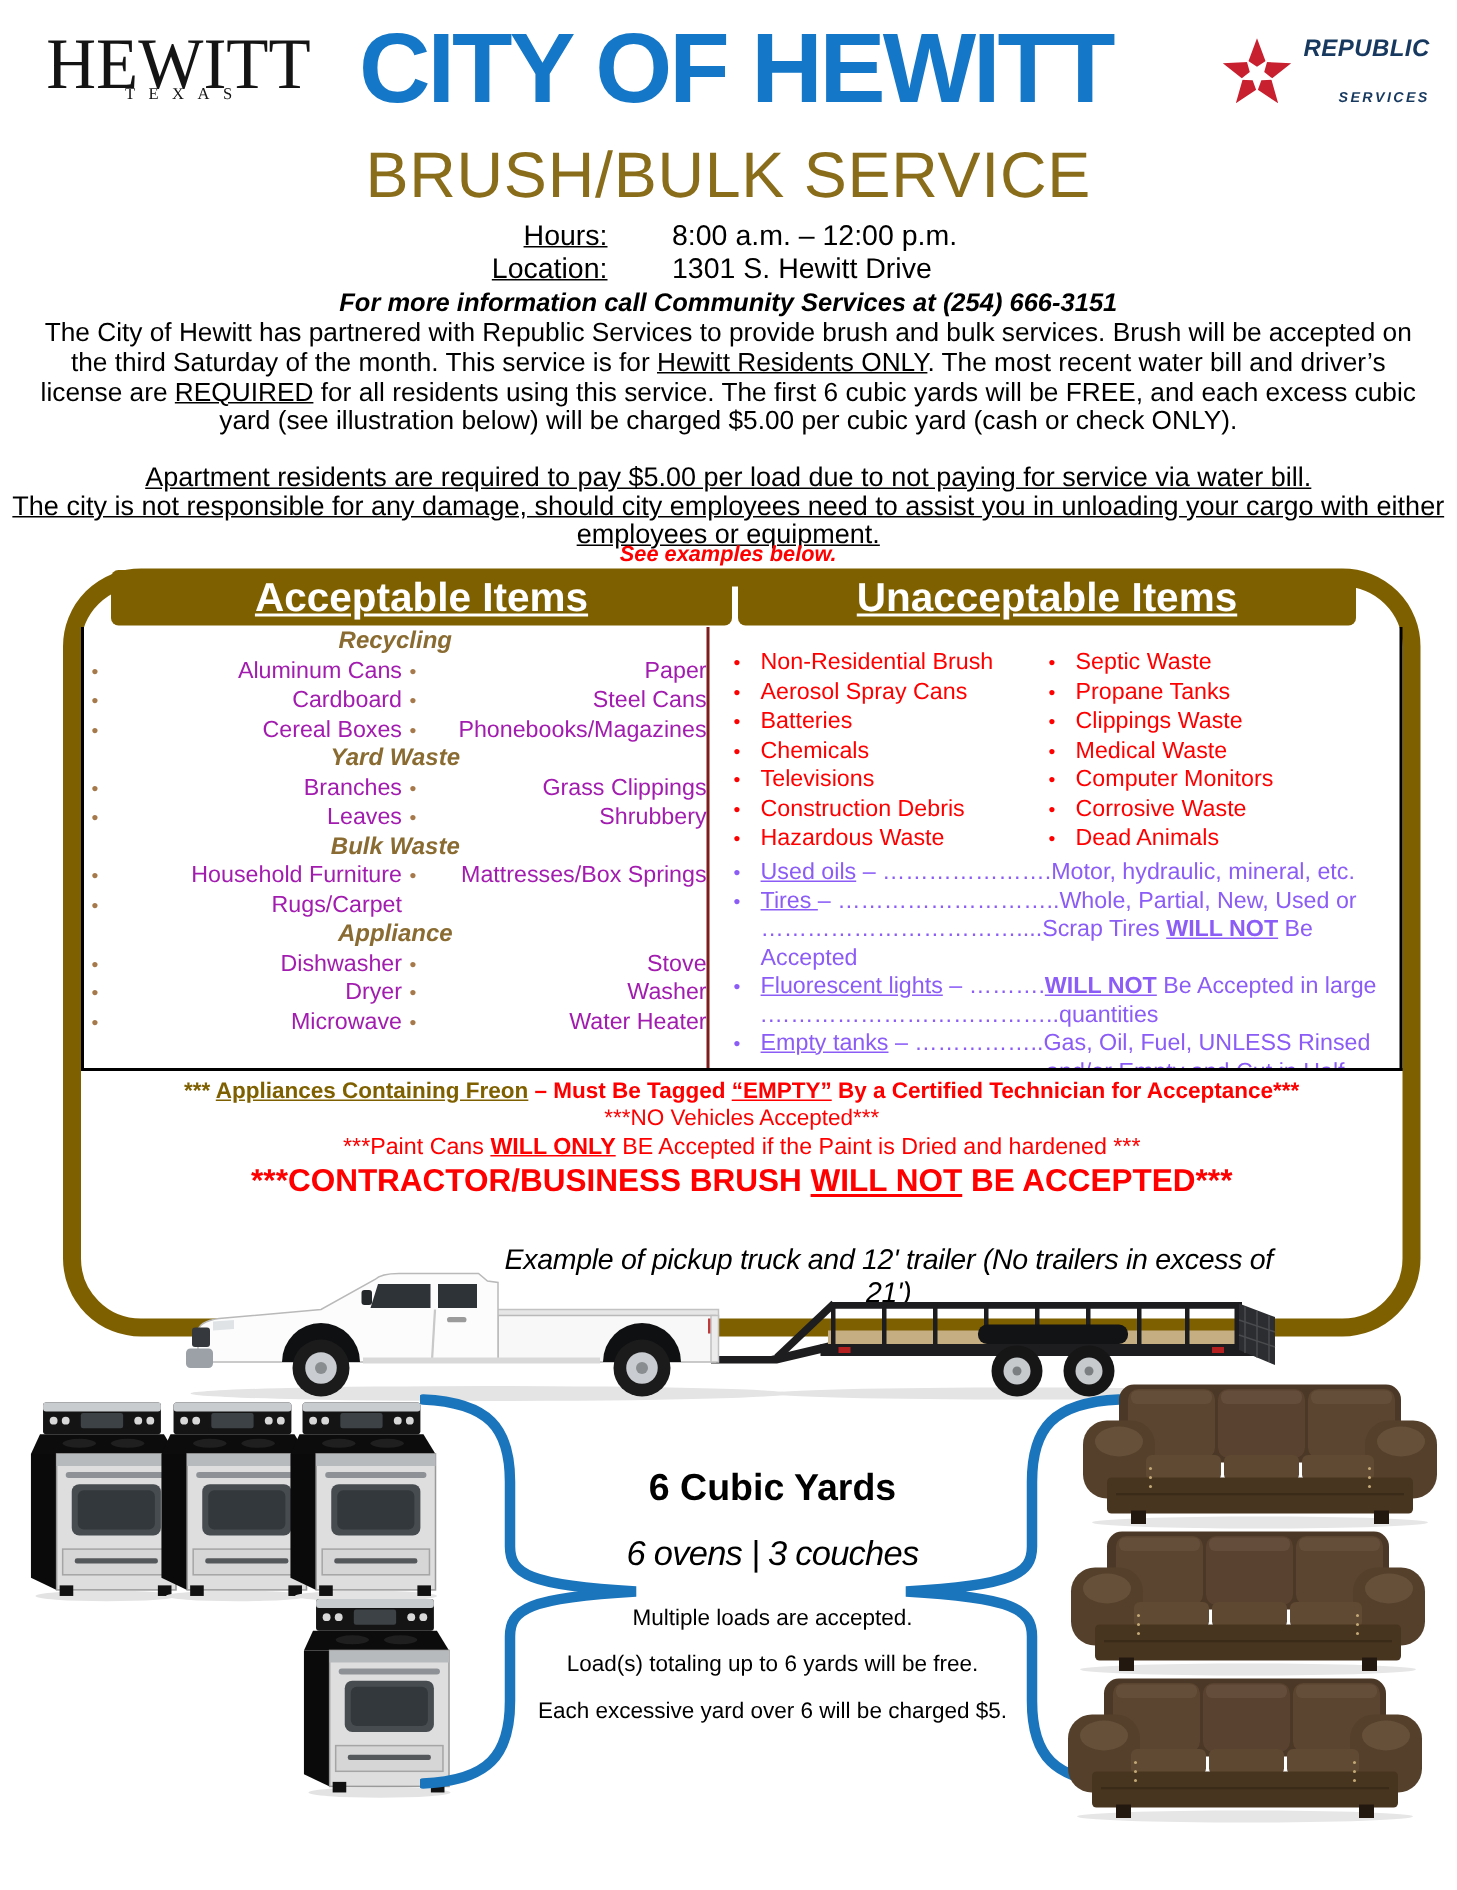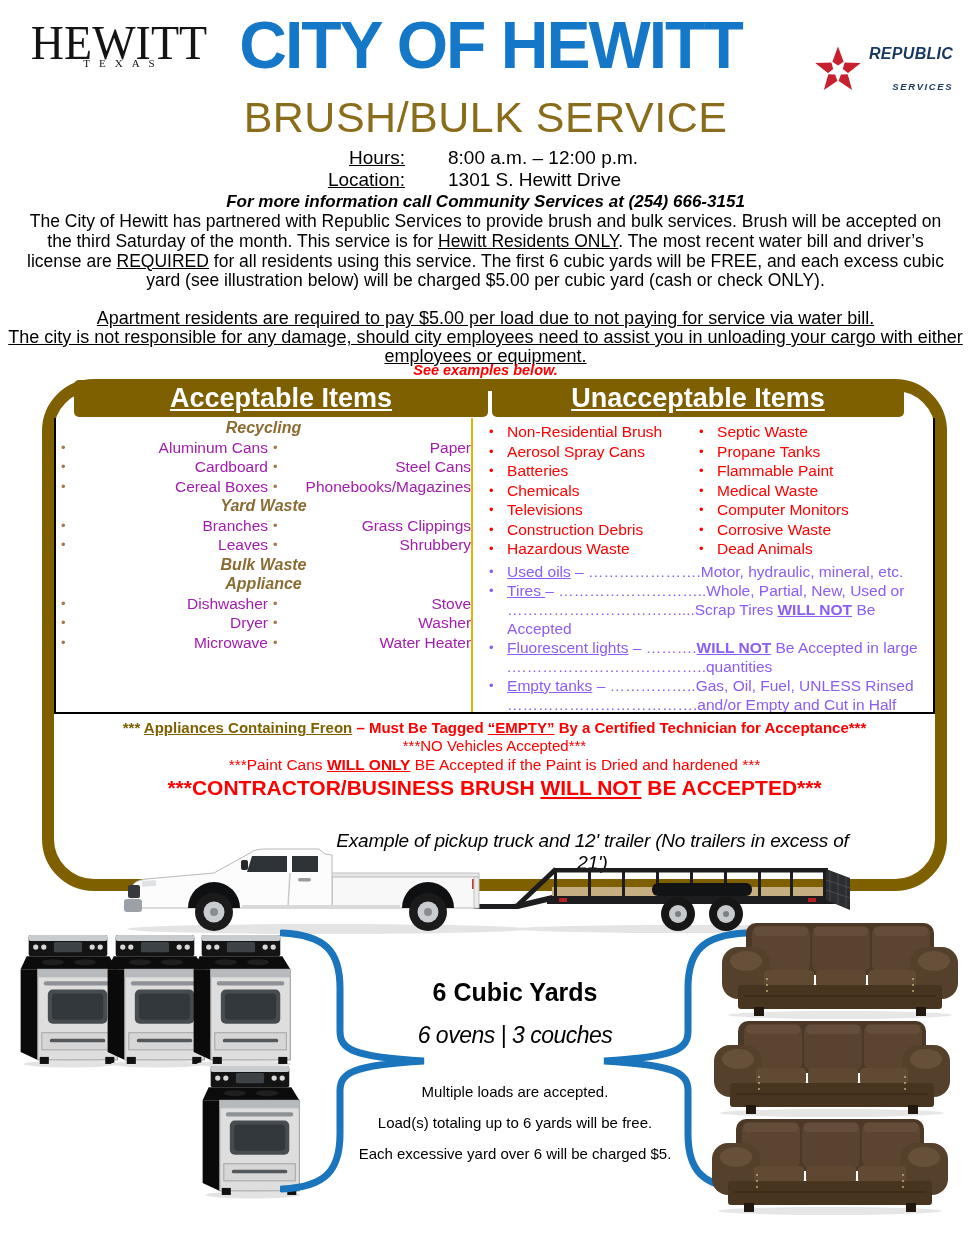--- a/index.html
+++ b/index.html
@@ -7,21 +7,21 @@
         font-family:"Liberation Sans",sans-serif;color:#000;}
 
   
   .hewitt-logo{position:absolute;left:12px;top:20px;width:214px;text-align:center;}
   .hew-name{font-family:"Liberation Serif",serif;font-size:46px;line-height:46px;
             letter-spacing:0px;color:#141414;transform:scaleY(1.05);}
   .hew-sub{font-family:"Liberation Serif",serif;font-size:11px;letter-spacing:9px;
            padding-left:9px;margin-top:-9px;color:#141414;}
   .city-title{position:absolute;left:163px;top:0px;width:655px;margin:0;text-align:center;
               font-size:66px;line-height:90px;font-weight:900;letter-spacing:-2px;color:#1577C8;}
-  .republic-logo{position:absolute;left:812px;top:41px;display:flex;align-items:center;gap:5px;}
+  .republic-logo{position:absolute;left:812px;top:20px;display:flex;align-items:center;gap:5px;}
   .rep-star{width:52px;height:55px;}
   .rep1{font-size:16px;font-style:italic;font-weight:bold;color:#17395F;letter-spacing:.3px;}
   .rep2{font-size:9.5px;font-style:italic;font-weight:bold;color:#17395F;letter-spacing:1.6px;
         text-align:right;margin-top:18px;}
   .subtitle{position:absolute;left:0;top:93px;width:100%;text-align:center;
             font-size:43px;line-height:48px;color:#8A6D1B;letter-spacing:.5px;}
 
   .sched-row{position:absolute;left:0;width:100%;height:22px;font-size:19px;font-weight:normal;}
   .r1{top:147px;} .r2{top:169px;}
   .slabel{position:absolute;left:0;width:405px;text-align:right;text-decoration:underline;}
@@ -43,21 +43,21 @@
   .band{position:absolute;top:-11px;height:37px;background:#7F6000;border-radius:5px;
         display:flex;align-items:center;justify-content:center;}
   .band-left{left:20px;width:414px;}
   .band-right{left:438px;width:412px;}
   .band-title{color:#fff;font-size:27px;font-weight:bold;text-decoration:underline;line-height:1;}
 
   .lists-area{position:absolute;left:0;top:27px;width:881px;height:296px;box-sizing:border-box;
               border-left:2px solid #000;border-right:2px solid #000;border-bottom:2px solid #000;
               display:flex;overflow:hidden;}
   .col-acc{width:416px;padding-top:0;box-sizing:border-box;}
-  .col-unacc{width:463px;border-left:2px solid #eab308;padding-top:4px;box-sizing:border-box;}
+  .col-unacc{width:463px;border-left:2px solid #7f1d1d;padding-top:14px;box-sizing:border-box;}
   .category{text-align:center;font-size:16px;font-weight:bold;font-style:italic;
             color:#8A6C33;line-height:19.5px;}
   .two-col{display:flex;}
   .col-acc .two-col .list:first-child{width:212px;}
   .col-unacc .two-col .list:first-child{width:210px;}
   .two-col .list:last-child{flex:1;}
   .list .li{position:relative;font-size:15.5px;line-height:19.5px;}
   .acc .li{color:#a21caf;padding-left:20px;text-align:right;}
   .acc .li::before{content:"•";position:absolute;left:5px;top:0;font-size:13px;color:#A6794A;}
   .unacc .li{color:#FE0000;padding-left:34px;}
@@ -83,21 +83,21 @@
                  font-size:19px;font-style:italic;letter-spacing:-.2px;}
   .truck-svg{position:absolute;left:122px;top:840px;width:732px;height:96px;}
   .oven{position:absolute;width:102px;height:136px;}
   .couch{position:absolute;width:252px;height:100px;}
   .brace{position:absolute;top:928px;width:150px;height:268px;}
   .brace-left{left:280px;} .brace-right{left:598px;}
 
   .cy-block{position:absolute;left:353px;top:978px;width:324px;text-align:center;}
   .cy-head{font-size:25px;font-weight:bold;}
   .cy-sub{font-size:23px;font-style:italic;margin-top:15px;letter-spacing:-.5px;}
-  .cy-notes{margin-top:35px;}
+  .cy-notes{margin-top:22px;}
   .cy-notes .li{font-size:15px;line-height:16px;margin-top:15px;}
   .cy-notes .li:first-child{margin-top:0;}
 </style>
 </head>
 <body>
 
 <div class="page">
 
   <svg width="0" height="0" style="position:absolute" aria-hidden="true">
     <defs>
@@ -219,20 +219,29 @@
           <div class="list acc">
               <div class="li">Branches</div>
               <div class="li">Leaves</div>
             </div>
           <div class="list acc">
               <div class="li">Grass Clippings</div>
               <div class="li">Shrubbery</div>
             </div>
         </div>
         <div class="category">Bulk Waste</div>
+        <div class="two-col">
+          <div class="list acc">
+              <div class="li">Household Furniture</div>
+              <div class="li">Rugs/Carpet</div>
+            </div>
+          <div class="list acc">
+              <div class="li">Mattresses/Box Springs</div>
+            </div>
+        </div>
         <div class="category">Appliance</div>
         <div class="two-col">
           <div class="list acc">
               <div class="li">Dishwasher</div>
               <div class="li">Dryer</div>
               <div class="li">Microwave</div>
             </div>
           <div class="list acc">
               <div class="li">Stove</div>
               <div class="li">Washer</div>
@@ -248,21 +257,21 @@
               <div class="li">Aerosol Spray Cans</div>
               <div class="li">Batteries</div>
               <div class="li">Chemicals</div>
               <div class="li">Televisions</div>
               <div class="li">Construction Debris</div>
               <div class="li">Hazardous Waste</div>
             </div>
           <div class="list unacc">
               <div class="li">Septic Waste</div>
               <div class="li">Propane Tanks</div>
-              <div class="li">Flammable Paint</div>
+              <div class="li">Clippings Waste</div>
               <div class="li">Medical Waste</div>
               <div class="li">Computer Monitors</div>
               <div class="li">Corrosive Waste</div>
               <div class="li">Dead Animals</div>
             </div>
         </div>
         <div class="details">
           <div class="dli"><span class="u">Used oils</span><span> – ………………….Motor, hydraulic, mineral, etc.</span></div>
           <div class="dli"><span class="u">Tires </span><span>– ………………………..Whole, Partial, New, Used or
 ……………………………....Scrap Tires </span><span class="bu">WILL NOT</span><span> Be Accepted</span></div>

